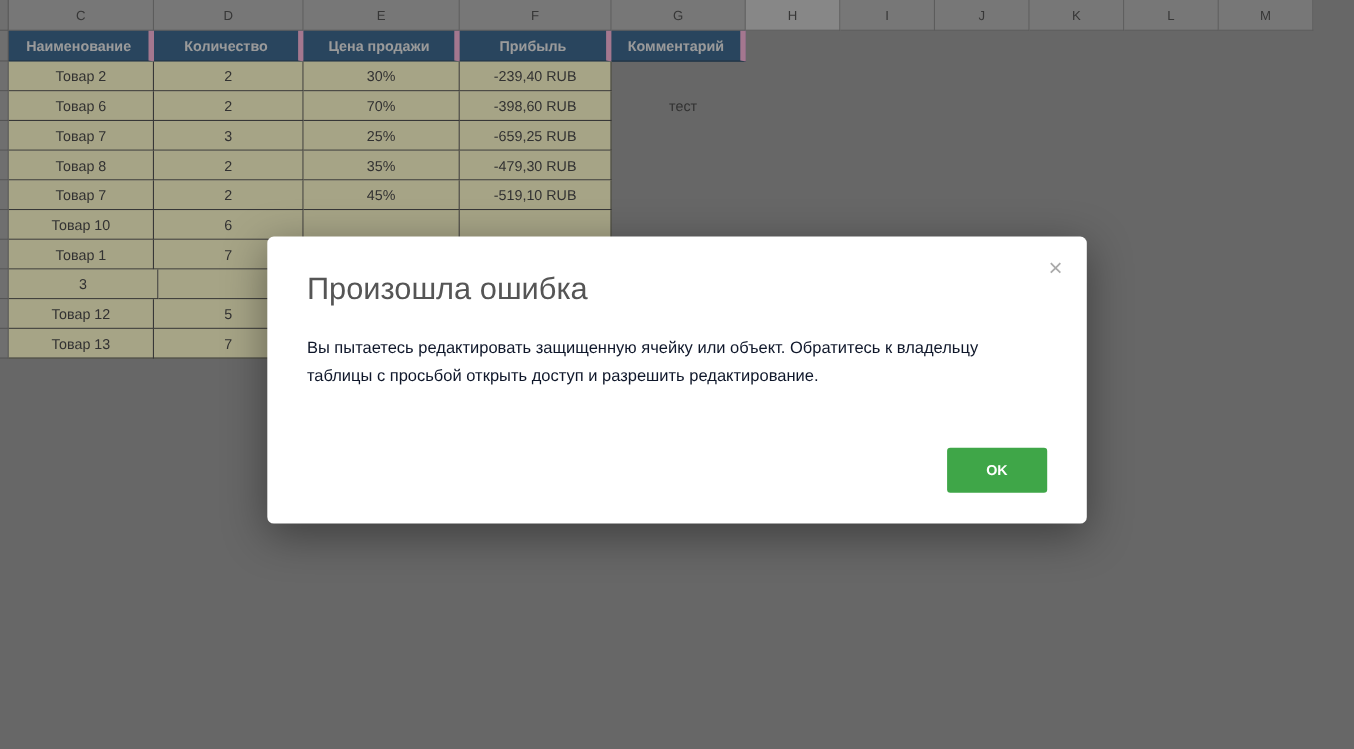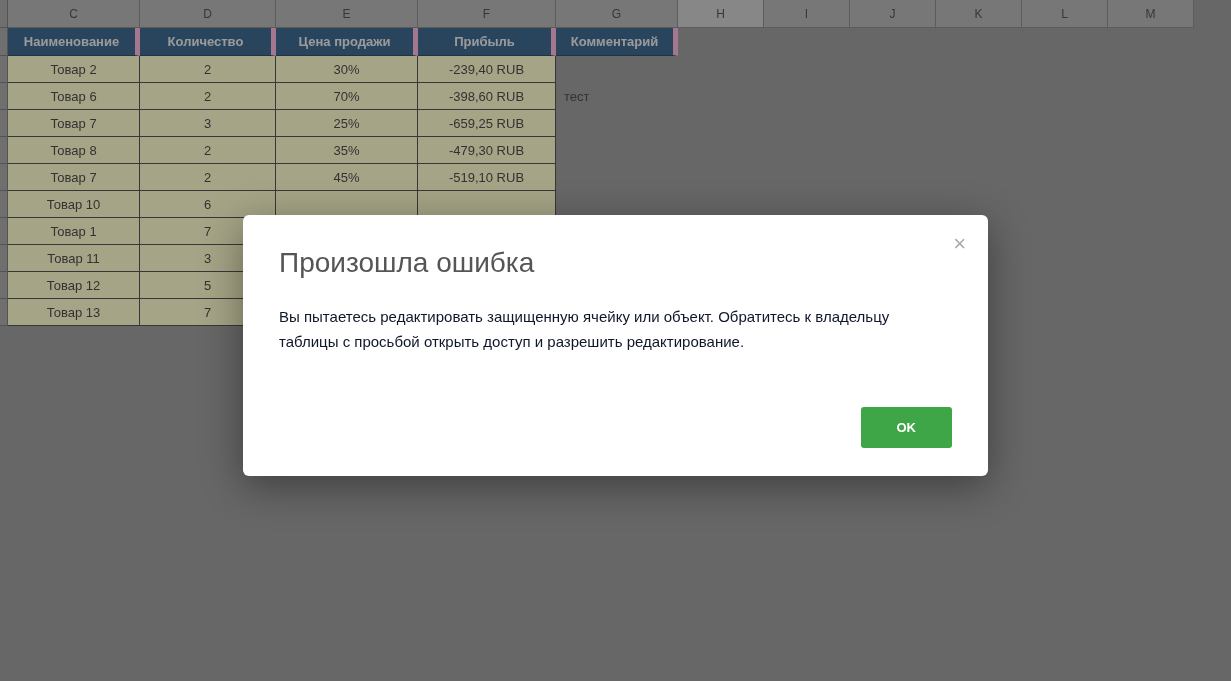--- a/index.html
+++ b/index.html
@@ -72,21 +72,21 @@
       font-size: 13px;
       color: #2a2a2a;
       line-height: 27px;
       flex-shrink: 0;
     }
     .comment-cell {
       background: transparent;
       border: none;
       font-size: 13px;
       color: #2a2a2a;
-      text-align: left;
+      text-align: center;
       padding-left: 8px;
       line-height: 27px;
     }
     .modal-overlay {
       position: absolute;
       top: 0;
       left: 0;
       width: 100%;
       height: 100%;
       background: rgba(60, 60, 60, 0.45);
@@ -227,21 +227,20 @@
       <div class="data-row">
         <div class="row-stub"></div>
         <div class="data-cell c-C">Товар 1</div>
         <div class="data-cell c-D">7</div>
         <div class="data-cell c-E"></div>
         <div class="data-cell c-F"></div>
         <div class="comment-cell c-G"></div>
       </div>
       <div class="data-row">
         <div class="row-stub"></div>
-        <div class="data-cell c-C">Товар 11</div>
         <div class="data-cell c-D">3</div>
         <div class="data-cell c-E"></div>
         <div class="data-cell c-F"></div>
         <div class="comment-cell c-G"></div>
       </div>
       <div class="data-row">
         <div class="row-stub"></div>
         <div class="data-cell c-C">Товар 12</div>
         <div class="data-cell c-D">5</div>
         <div class="data-cell c-E"></div>

